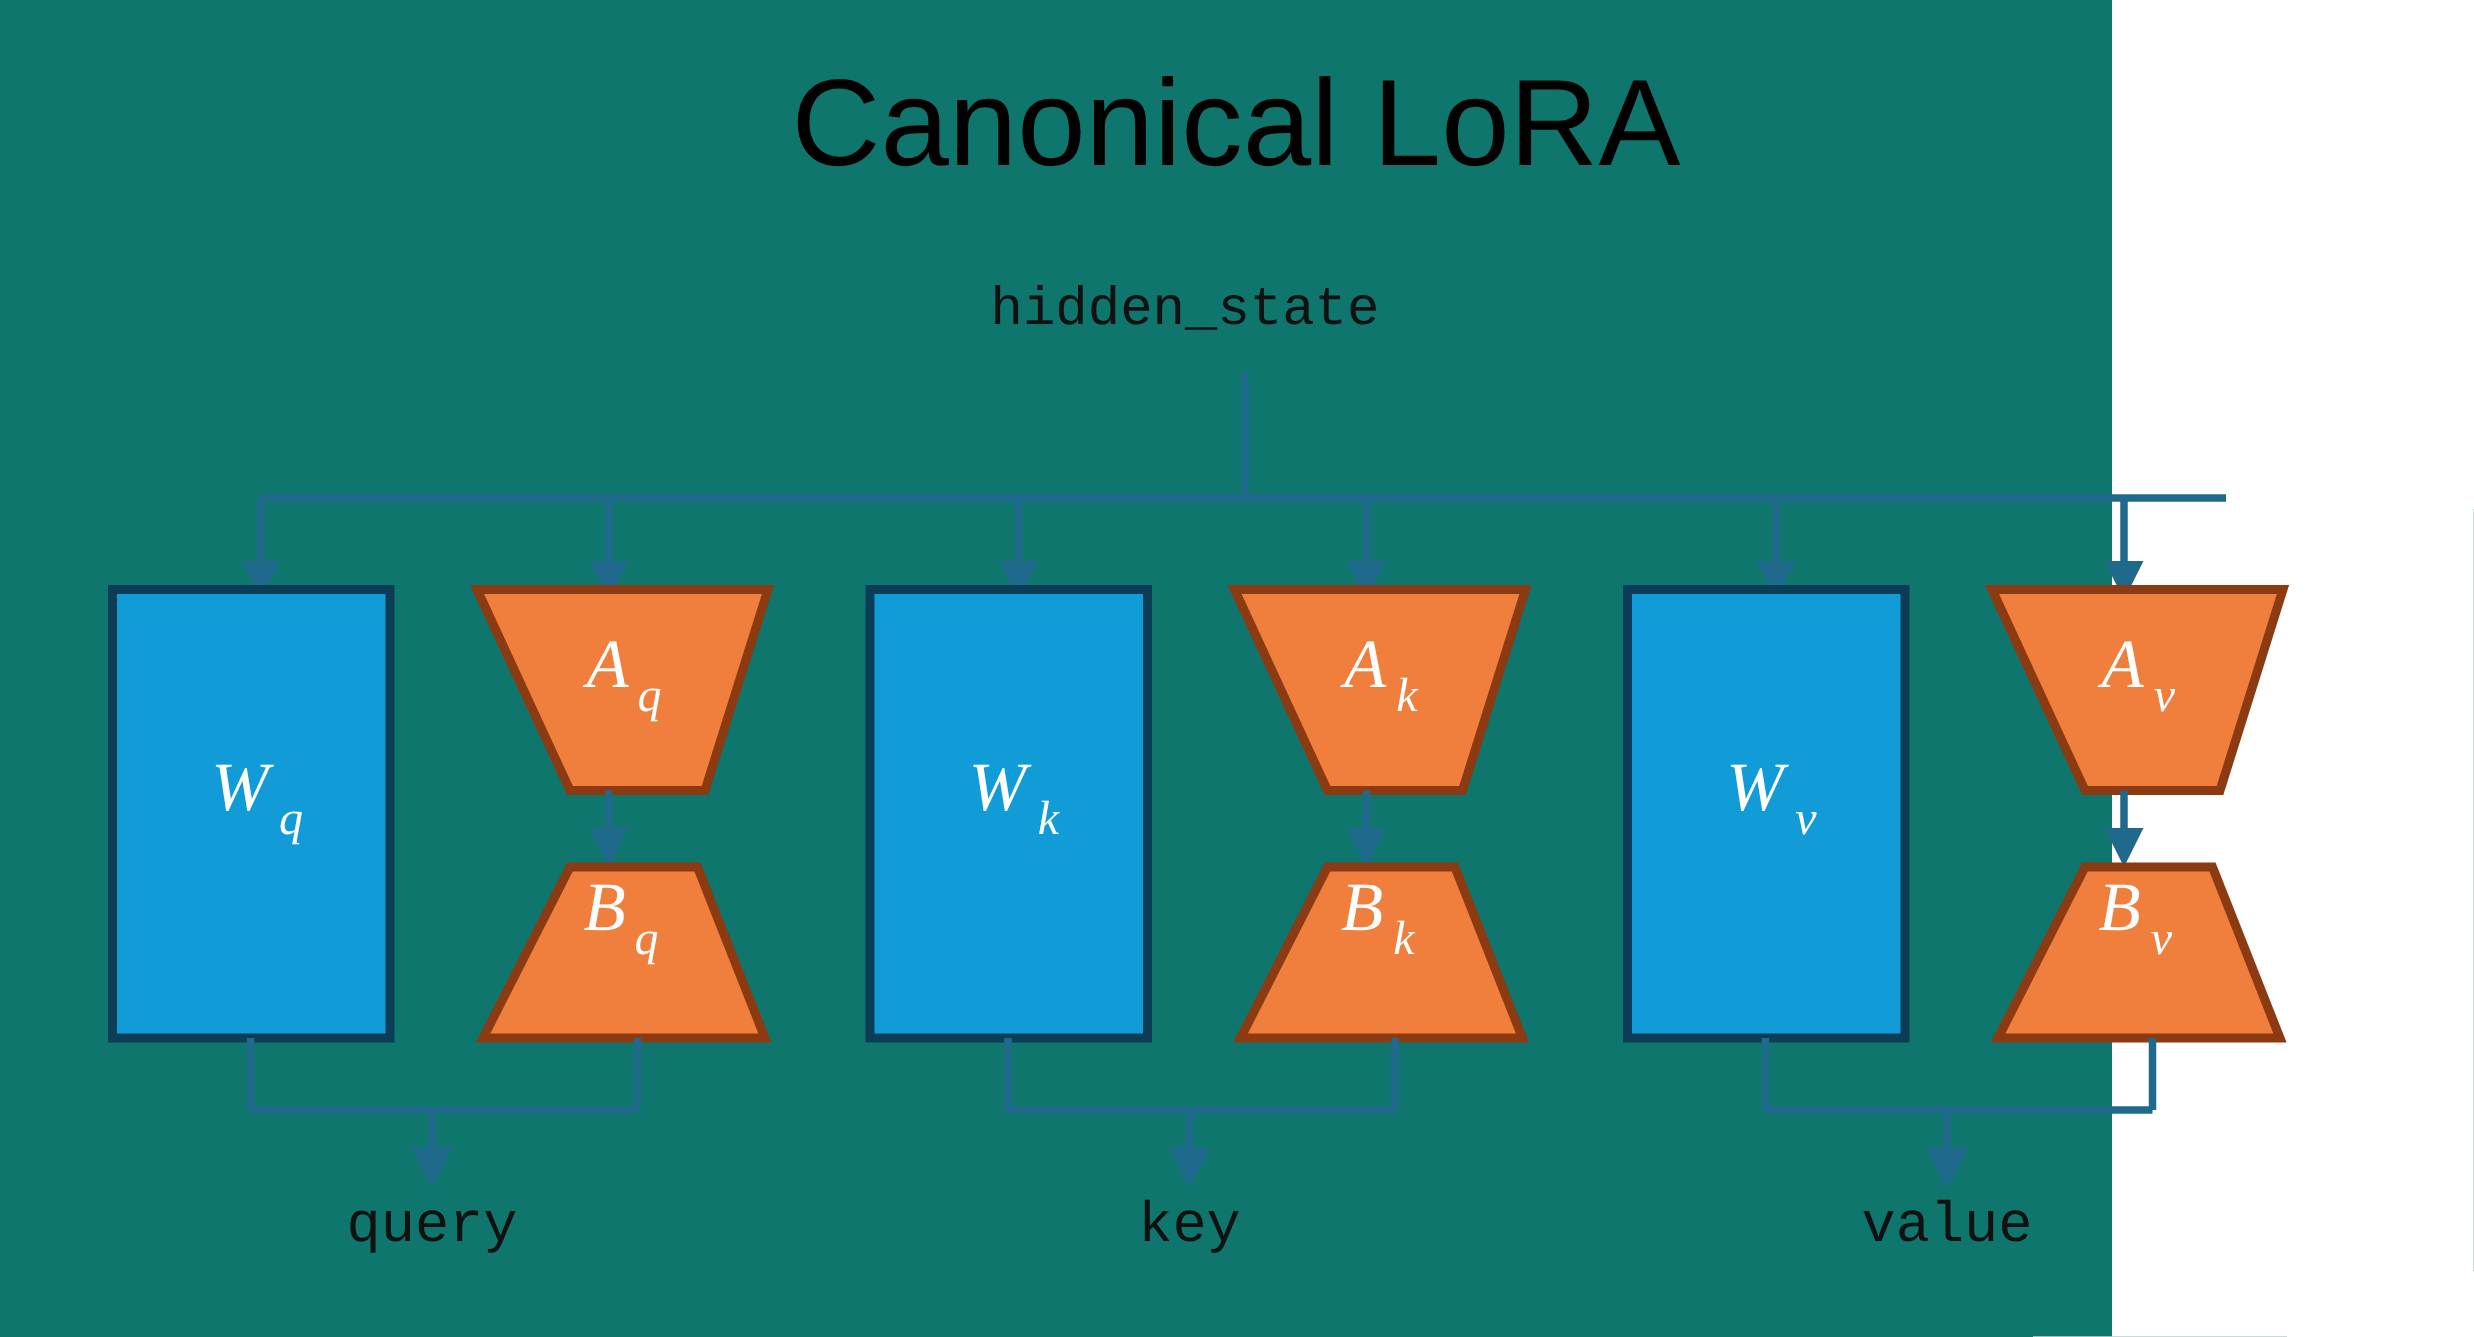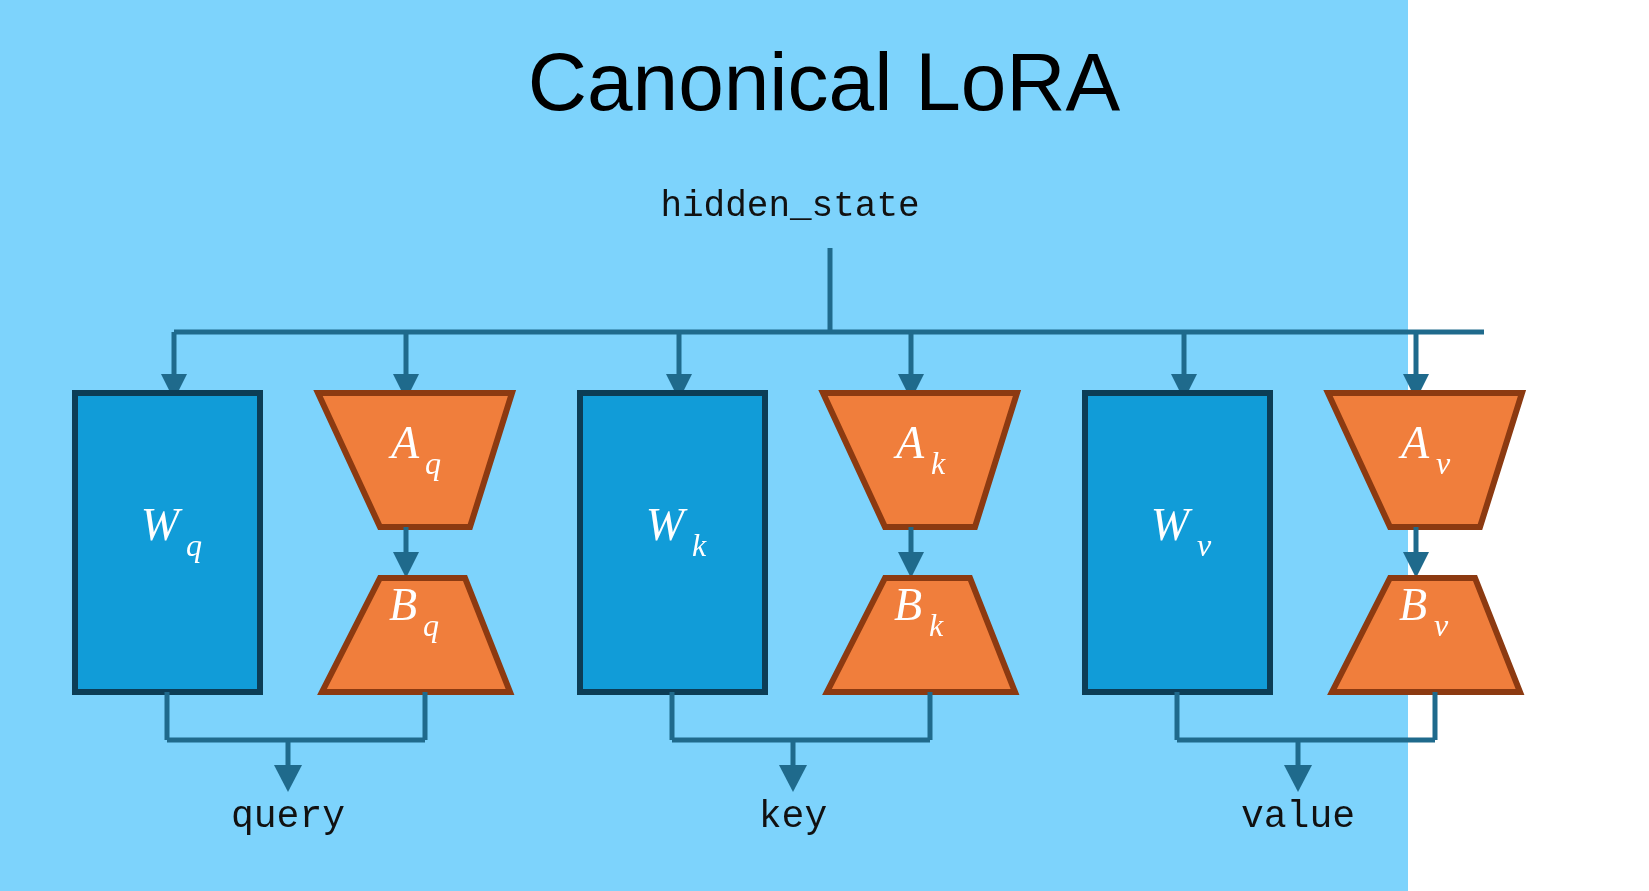--- a/index.html
+++ b/index.html
@@ -10,21 +10,21 @@
   body {
     width: 1649px;
     height: 891px;
     overflow: hidden;
     font-family: "Liberation Sans", sans-serif;
   }
   #stage {
     position: relative;
     width: 1408px;
     height: 891px;
-    background: #7dd3fc;
+    background: #0f766e;
   }
   svg#diagram {
     position: absolute;
     left: 0;
     top: 0;
     width: 1649px;
     height: 891px;
     display: block;
   }
   .title-text {

